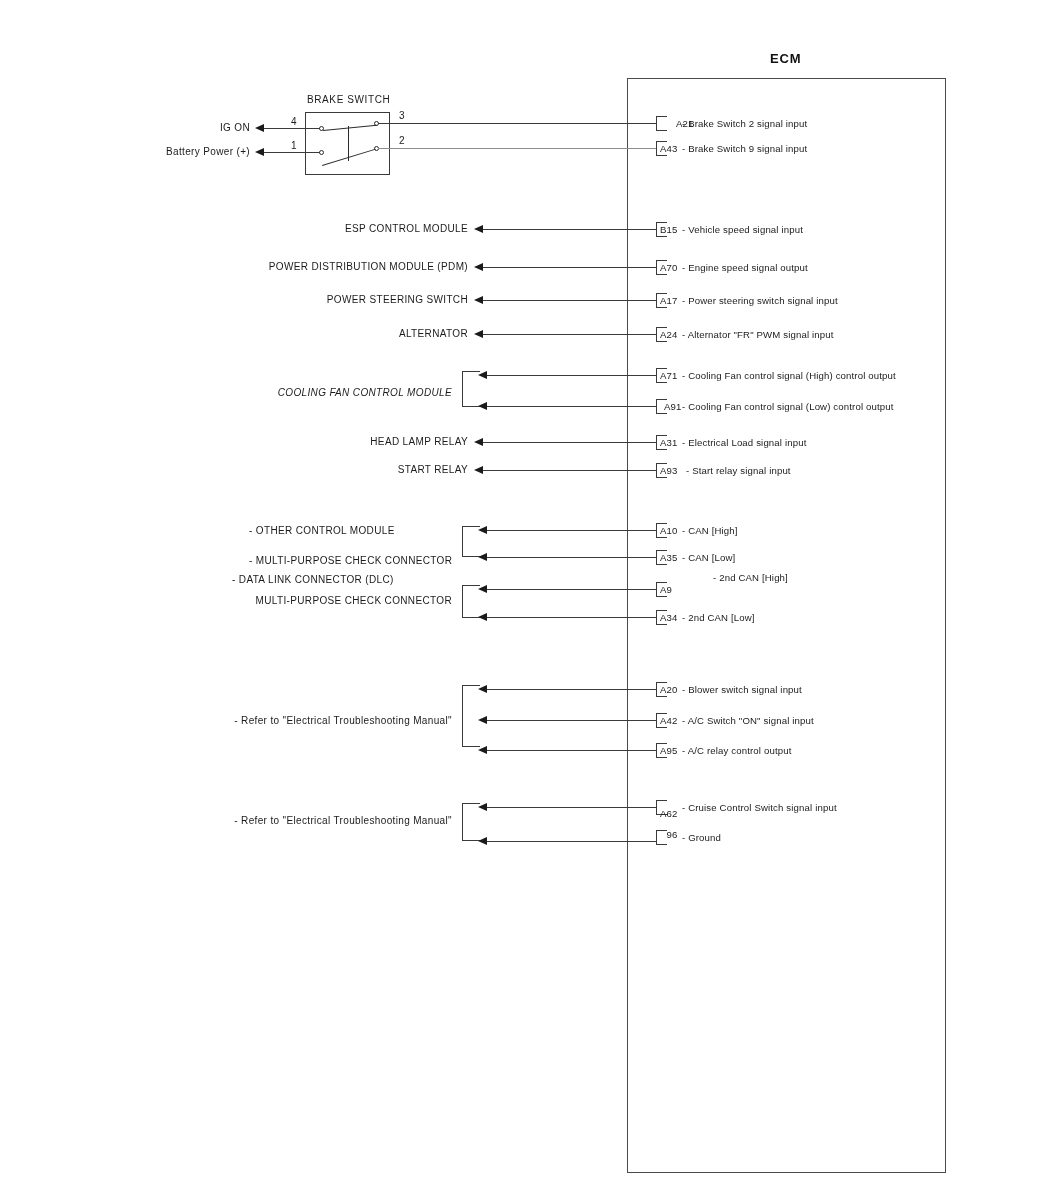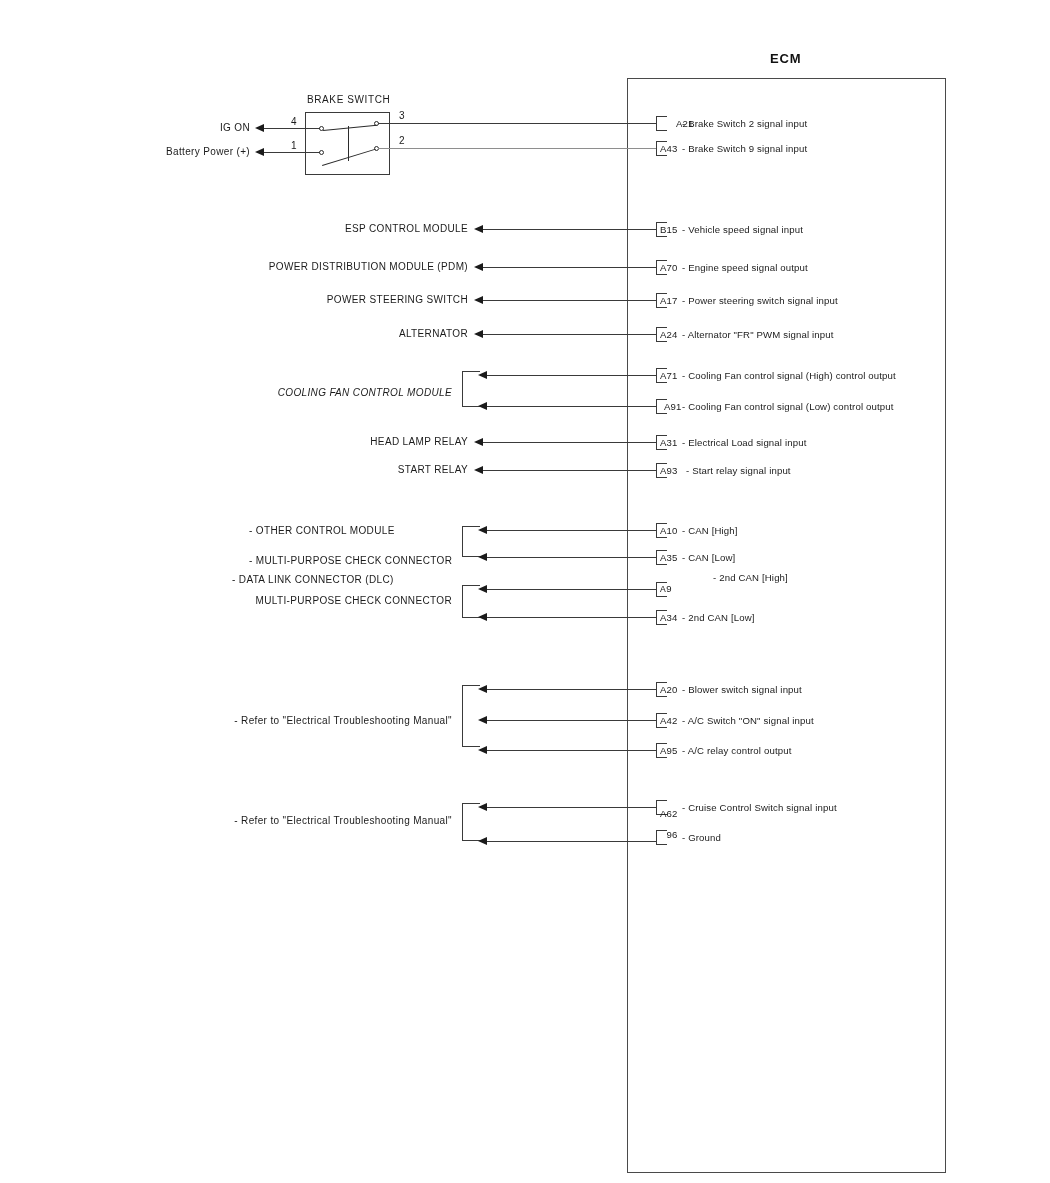--- a/index.html
+++ b/index.html
@@ -246,21 +246,21 @@
   <div class="pin-bracket" style="left:656px;top:550px;"></div>
   <div class="pin-text" style="left:660px;top:552px;">A35</div>
   <div class="pin-text" style="left:682px;top:552px;">- CAN [Low]</div>
 
   <div class="grp-bracket" style="left:462px;top:585px;width:18px;height:33px;"></div>
   <div class="lbl r" style="left:230px;top:594px;width:222px;">MULTI-PURPOSE CHECK CONNECTOR</div>
 
   <div class="h-line" style="left:487px;top:589px;width:169px;"></div>
   <div class="arrow-left" style="left:478px;top:585px;"></div>
   <div class="pin-bracket" style="left:656px;top:582px;"></div>
-  <div class="pin-text" style="left:660px;top:584px;font-family:Liberation Mono, monospace;">A9</div>
+  <div class="pin-text" style="left:660px;top:584px;">A9</div>
   <div class="pin-text" style="left:680px;top:572px;margin-left:33px;">- 2nd CAN [High]</div>
 
   <div class="h-line" style="left:487px;top:617px;width:169px;"></div>
   <div class="arrow-left" style="left:478px;top:613px;"></div>
   <div class="pin-bracket" style="left:656px;top:610px;"></div>
   <div class="pin-text" style="left:660px;top:612px;">A34</div>
   <div class="pin-text" style="left:682px;top:612px;">- 2nd CAN [Low]</div>
 
   <div class="grp-bracket" style="left:462px;top:685px;width:18px;height:62px;"></div>
   <div class="lbl r" style="left:218px;top:714px;width:234px;">- Refer to "Electrical Troubleshooting Manual"</div>

